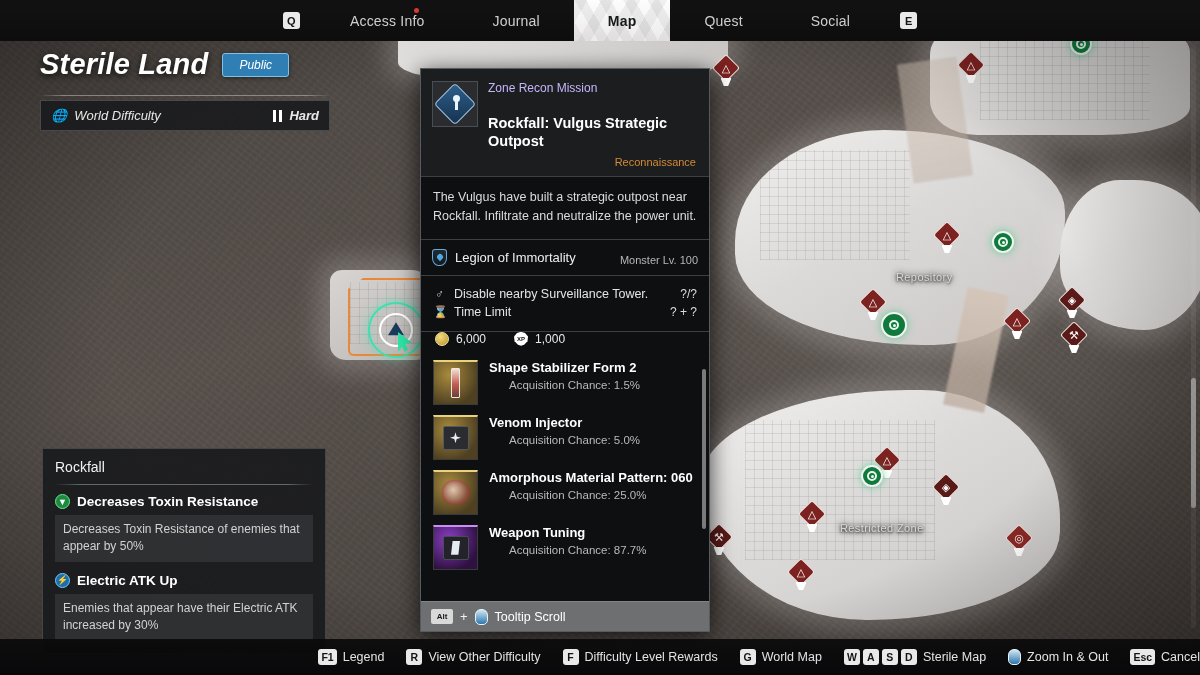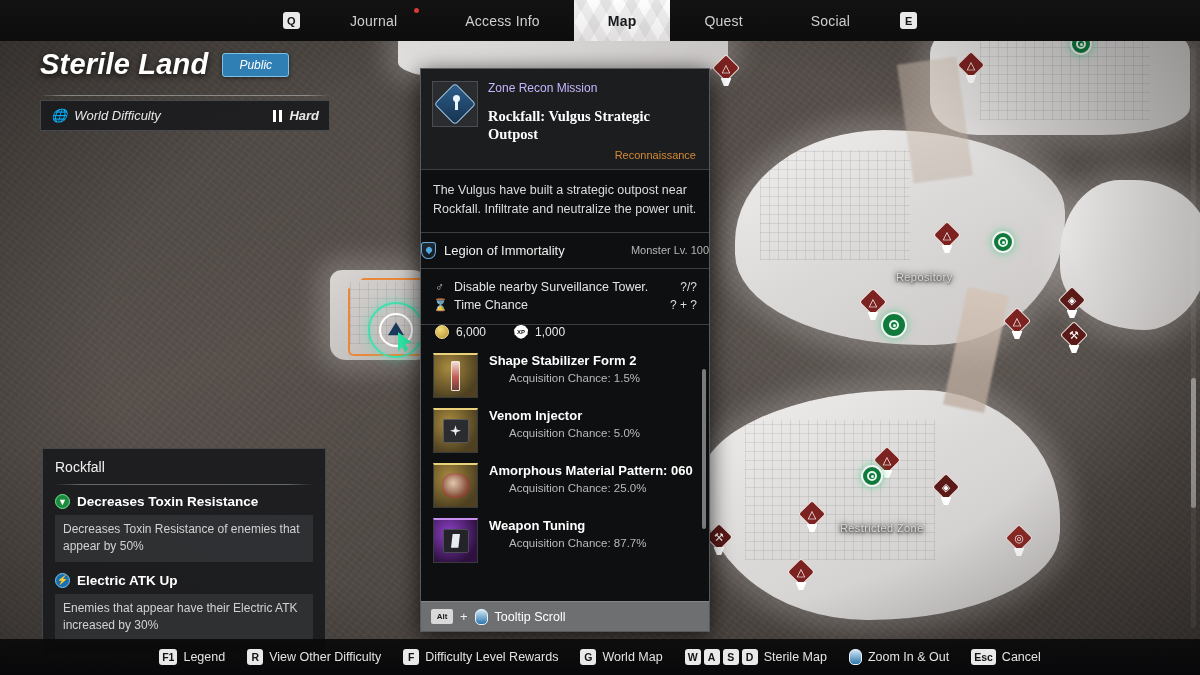--- a/index.html
+++ b/index.html
@@ -256,26 +256,26 @@
   .tt-icon .pin {
     position: absolute; width: 7px; height: 7px; border-radius: 50%;
     background: #eaf4fb; top: 13px; left: 19.5px;
   }
   .tt-icon .pin-stem {
     position: absolute; width: 3px; height: 9px; background: #eaf4fb;
     top: 19px; left: 21.5px;
   }
   .tt-head-txt { flex: 1 1 auto; min-width: 0; }
   .tt-kicker { font-size: 12px; color: #c4b5fd; line-height: 1.3; }
-  .tt-title { font-size: 14.5px; font-weight: bold; color: #ffffff; line-height: 1.28; margin-top: 10px; font-family: Liberation Serif, serif; }
+  .tt-title { font-size: 14.5px; font-weight: bold; color: #ffffff; line-height: 1.28; margin-top: 17px; }
   .tt-type { font-size: 11px; color: #d58a34; text-align: right; margin-top: 5px; padding-right: 2px; }
   .tt-sep { height: 1px; background: rgba(150,155,162,0.35); }
   .tt-desc { padding: 11px 12px 13px 12px; font-size: 12.5px; color: #dcdcdc; line-height: 1.52; }
   .tt-faction {
-    padding: 9px 0; display: flex; align-items: center; justify-content: space-between;
+    padding: 9px 11px; display: flex; align-items: flex-end; justify-content: space-between;
   }
   .tt-faction .fl { display: flex; align-items: center; gap: 8px; font-size: 13px; color: #efefef; }
   .shield-ico {
     width: 15px; height: 17px; flex: 0 0 auto;
     background: linear-gradient(180deg,#1f2a33,#141a20);
     border: 1px solid #6aa8d8;
     border-radius: 3px 3px 45% 45%;
     display: flex; align-items: center; justify-content: center;
   }
   .shield-ico .drop { width: 6px; height: 6px; border-radius: 50% 50% 50% 0; background: #4fa8e0; transform: rotate(-45deg); }
@@ -341,21 +341,21 @@
   .foot-txt { font-size: 12.5px; color: #ffffff; }
   .tt-scroll {
     position: absolute; right: 3px; top: 300px; width: 4px; height: 160px;
     background: rgba(230,230,230,0.5); border-radius: 2px;
   }
 
   
   .bottombar {
     position: absolute; left: 0; bottom: 0; width: 1200px; height: 36px;
     background: linear-gradient(180deg, rgba(10,10,11,0.92), #08080a);
-    display: flex; align-items: center; justify-content: center; gap: 22px;
+    display: flex; align-items: center; justify-content: flex-end; gap: 22px;
     z-index: 40;
   }
   .hint { display: flex; align-items: center; gap: 6px; font-size: 12.5px; color: #e3e3e3; }
   .hint .keys { display: inline-flex; gap: 3px; }
   .hint .keycap { font-size: 10.5px; min-width: 16px; height: 16px; }
   .scroll-mouse {
     width: 13px; height: 16px; border-radius: 6px 6px 5px 5px;
     background: linear-gradient(180deg,#cfe6f5,#2d77ad);
     border: 1px solid #eaf3fa;
   }
@@ -484,24 +484,24 @@
       </div>
     <div class="map-scrollbar-left"></div>
   </div>
 
   <div class="vig"></div>
 
   <div class="topnav">
     <div class="nav-items">
       <span class="keycap nav-key">Q</span>
       <div class="nav-tab">
+          <span>Access Info</span>
+        </div>
+      <div class="nav-tab">
           <span>Journal</span>
-        </div>
-      <div class="nav-tab">
-          <span>Access Info</span>
         </div>
       <div class="nav-tab active">
           <span>Map</span>
         </div>
       <div class="nav-tab">
           <span>Quest</span>
         </div>
       <div class="nav-tab">
           <span>Social</span>
         </div>
@@ -578,21 +578,21 @@
       <div class="obj-row">
         <div class="obj-left">
           <span class="obj-ico">♂</span>
           <span>Disable nearby Surveillance Tower.</span>
         </div>
         <span class="obj-val">?/?</span>
       </div>
       <div class="obj-row">
         <div class="obj-left">
           <span class="obj-ico">⌛</span>
-          <span>Time Chance</span>
+          <span>Time Limit</span>
         </div>
         <span class="obj-val">? + ?</span>
       </div>
     </div>
     <div class="tt-sep"></div>
     <div class="tt-currency">
       <div class="cur">
         <span class="coin-ico"></span>
         <span>6,000</span>
       </div>

